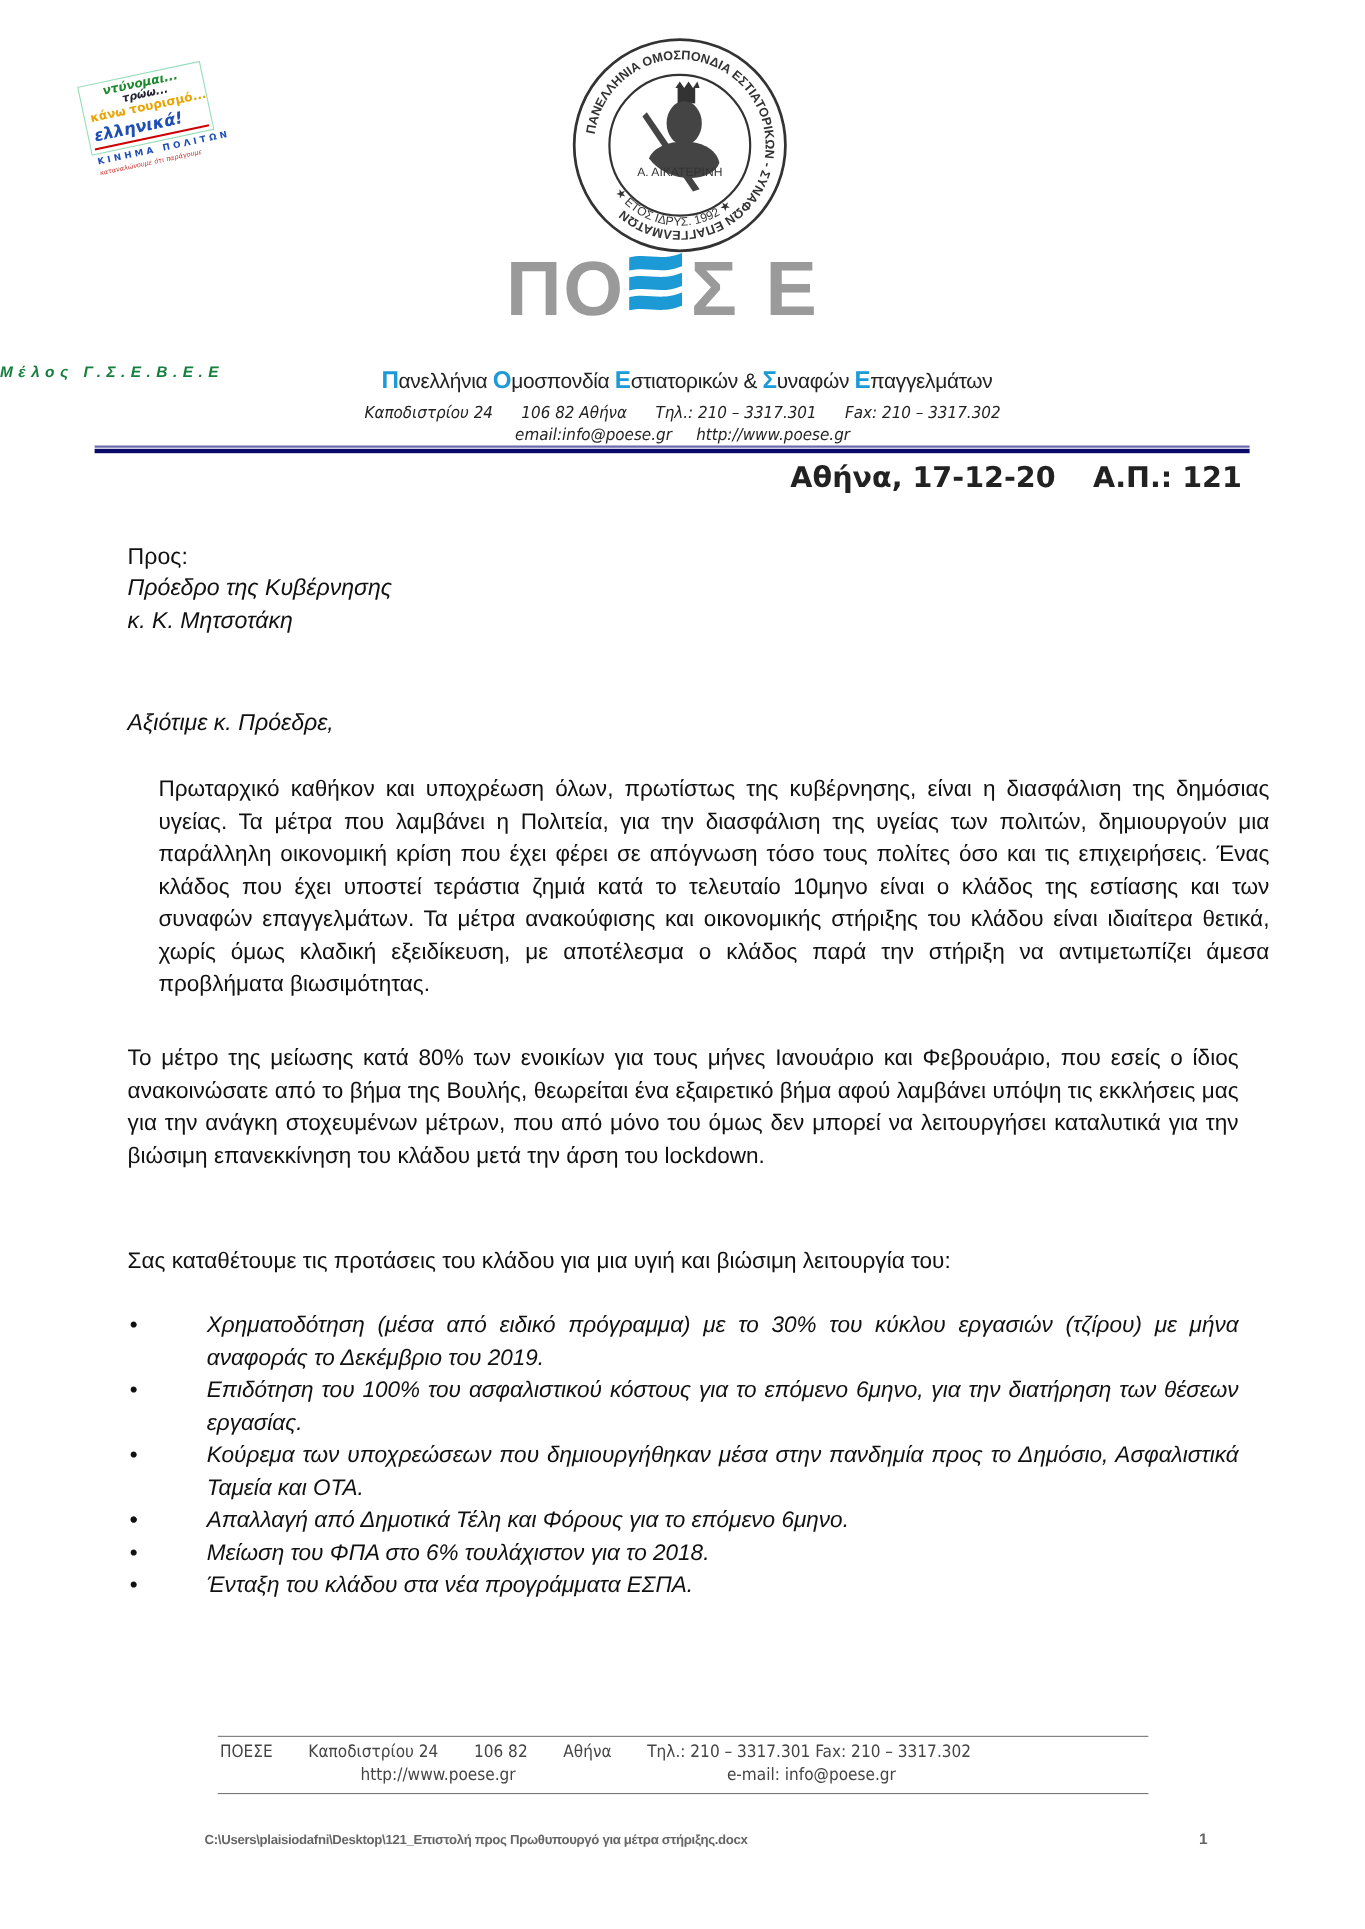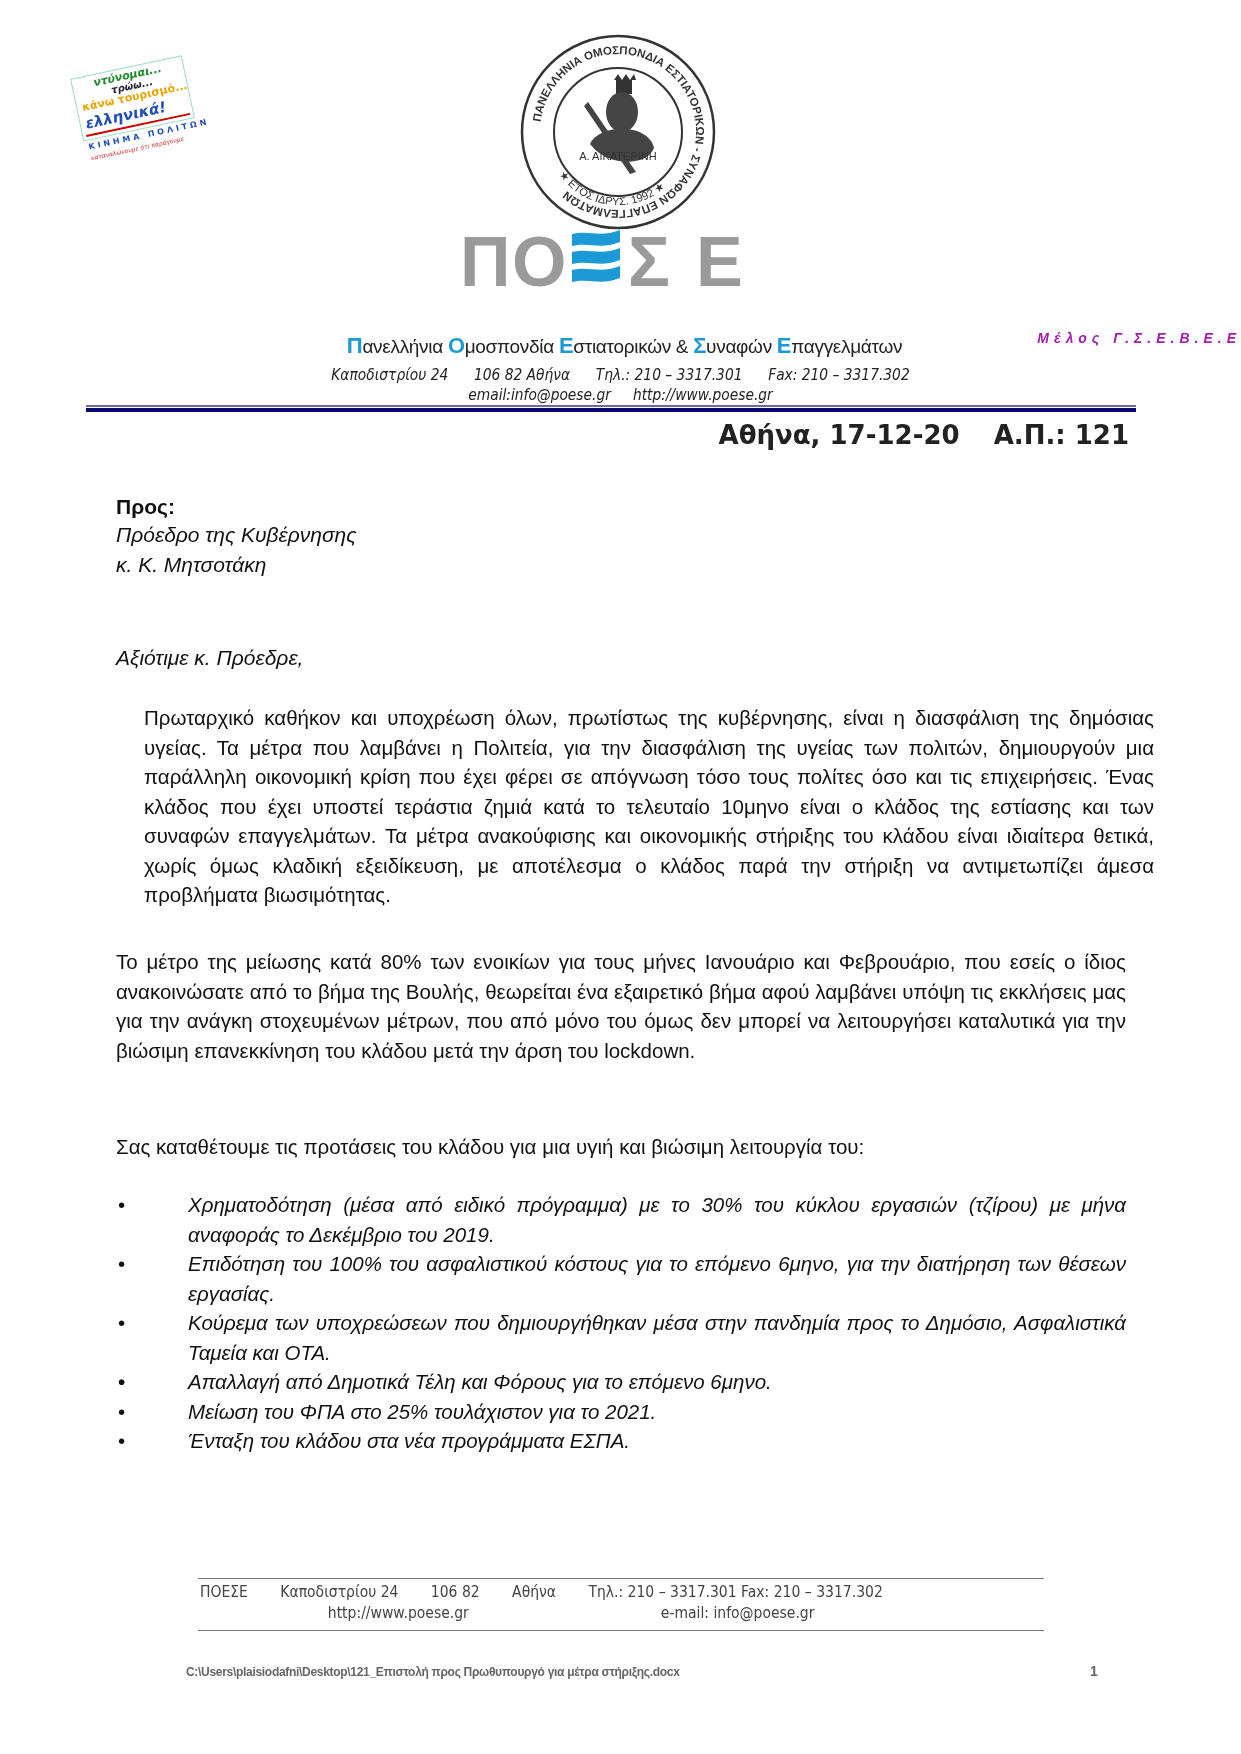--- a/index.html
+++ b/index.html
@@ -19,34 +19,34 @@
 
   
   #seal { left: 518px; top: 32px; width: 200px; height: 200px; }
 
   
   #poese-logo { left: 460px; top: 228px; width: 330px; height: 60px; }
   .poese-letter { font: bold 70px "Liberation Sans", sans-serif; fill: #9a9a9a; }
 
   #org-name { left: 4px; width: 1241px; top: 301px; text-align: center; font: 19px "Liberation Sans", sans-serif; color: #222; letter-spacing: -0.3px; margin-top: 32px; }
   #org-name .cap { color: #1b9ad6; font-weight: bold; font-size: 22px; }
-  #member { left: 0; width: 1241px; top: 330px; text-align: right; font: italic bold 14px "Liberation Sans", sans-serif; letter-spacing: 5px; color: #a21caf; }
+  #member { left: 0; width: 1241px; top: 330px; text-align: left; font: italic bold 14px "Liberation Sans", sans-serif; letter-spacing: 5px; color: #15803d; }
   #address { left: 0; width: 1241px; top: 366px; text-align: center; font: italic 15px "DejaVu Sans", sans-serif; color: #222; transform: scaleX(0.92); }
   #address span { margin: 0 14px; }
   #contact { left: 0; width: 1241px; top: 386px; text-align: center; font: italic 15px "DejaVu Sans", sans-serif; color: #222; transform: scaleX(0.92); }
   #contact span { margin: 0 12px; }
   #rule-top { left: 86px; top: 405px; width: 1050px; height: 2px; background: #6a6aa8; }
   #rule-main { left: 86px; top: 408px; width: 1050px; height: 4px; background: #0a0a6a; }
 
   #dateline { right: 112px; top: 420px; font: bold 26px "DejaVu Sans", sans-serif; color: #222; }
   #dateline span { margin-left: 34px; }
   #dateline span:first-child { margin-left: 12px; }
 
   .body-text { font-family: "Liberation Sans", sans-serif; font-size: 20.5px; line-height: 29.5px; color: #111; }
-  #to-label { left: 116px; top: 492px; font-weight: bold; font-size: 21px; }
+  #to-label { left: 116px; top: 492px; font-weight: normal; font-size: 21px; }
   #to-line1 { left: 116px; top: 520px; font-style: italic; font-size: 21px; }
   #to-line2 { left: 116px; top: 550px; font-style: italic; font-size: 21px; }
   #salutation { left: 116px; top: 643px; font-style: italic; font-size: 21px; }
 
   .para { left: 116px; width: 1010px; text-align: justify; }
   #para1 { top: 703px; margin-left: 28px; }
   #para2 { top: 947px; }
   #para3 { top: 1132px; }
 
   #proposals { left: 116px; top: 1190px; width: 1010px; margin: 0; padding: 0; list-style: none; }
@@ -139,21 +139,21 @@
 <div id="para1" class="abs body-text para">Πρωταρχικό καθήκον και υποχρέωση όλων, πρωτίστως της κυβέρνησης, είναι η διασφάλιση της δημόσιας υγείας. Τα μέτρα που λαμβάνει η Πολιτεία, για την διασφάλιση της υγείας των πολιτών, δημιουργούν μια παράλληλη οικονομική κρίση που έχει φέρει σε απόγνωση τόσο τους πολίτες όσο και τις επιχειρήσεις. Ένας κλάδος που έχει υποστεί τεράστια ζημιά κατά το τελευταίο 10μηνο είναι ο κλάδος της εστίασης και των συναφών επαγγελμάτων. Τα μέτρα ανακούφισης και οικονομικής στήριξης του κλάδου είναι ιδιαίτερα θετικά, χωρίς όμως κλαδική εξειδίκευση, με αποτέλεσμα ο κλάδος παρά την στήριξη να αντιμετωπίζει άμεσα προβλήματα βιωσιμότητας.</div>
 <div id="para2" class="abs body-text para">Το μέτρο της μείωσης κατά 80% των ενοικίων για τους μήνες Ιανουάριο και Φεβρουάριο, που εσείς ο ίδιος ανακοινώσατε από το βήμα της Βουλής, θεωρείται ένα εξαιρετικό βήμα αφού λαμβάνει υπόψη τις εκκλήσεις μας για την ανάγκη στοχευμένων μέτρων, που από μόνο του όμως δεν μπορεί να λειτουργήσει καταλυτικά για την βιώσιμη επανεκκίνηση του κλάδου μετά την άρση του lockdown.</div>
 <div id="para3" class="abs body-text para">Σας καταθέτουμε τις προτάσεις του κλάδου για μια υγιή και βιώσιμη λειτουργία του:</div>
 
 <ul id="proposals" class="abs body-text">
   <li><span class="bullet">•</span><span>Χρηματοδότηση (μέσα από ειδικό πρόγραμμα) με το 30% του κύκλου εργασιών (τζίρου) με μήνα αναφοράς το Δεκέμβριο του 2019.</span></li>
   <li><span class="bullet">•</span><span>Επιδότηση του 100% του ασφαλιστικού κόστους για το επόμενο 6μηνο, για την διατήρηση των θέσεων εργασίας.</span></li>
   <li><span class="bullet">•</span><span>Κούρεμα των υποχρεώσεων που δημιουργήθηκαν μέσα στην πανδημία προς το Δημόσιο, Ασφαλιστικά Ταμεία και ΟΤΑ.</span></li>
   <li><span class="bullet">•</span></li>
   <li><span class="bullet">•</span><span>Απαλλαγή από Δημοτικά Τέλη και Φόρους για το επόμενο 6μηνο.</span></li>
-  <li><span class="bullet">•</span><span>Μείωση του ΦΠΑ στο 25% τουλάχιστον για το 2021.</span></li>
+  <li><span class="bullet">•</span><span>Μείωση του ΦΠΑ στο 6% τουλάχιστον για το 2018.</span></li>
   <li><span class="bullet">•</span><span>Ένταξη του κλάδου στα νέα προγράμματα ΕΣΠΑ.</span></li>
 </ul>
 
 <div id="footer-rule-top" class="abs"></div>
 <div id="footer-line1" class="abs">
   <span>ΠΟΕΣΕ</span><span>Καποδιστρίου 24</span><span>106 82</span><span>Αθήνα</span><span>Τηλ.: 210 – 3317.301  Fax: 210 – 3317.302</span>
 </div>
 <div id="footer-line2" class="abs">
   <span class="url">http://www.poese.gr</span>
   <span class="mail">e-mail: info@poese.gr</span>

